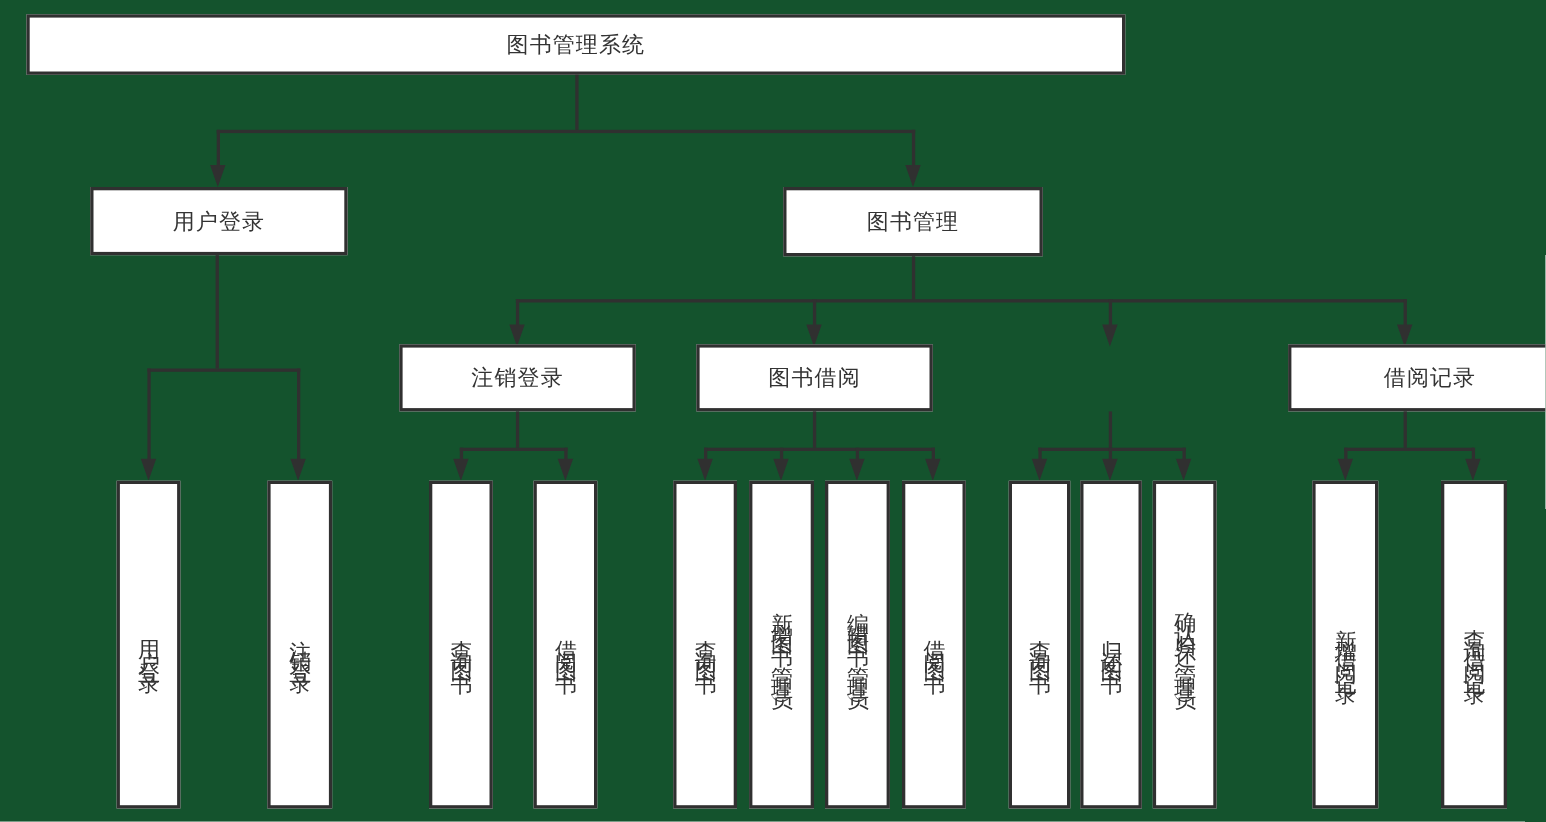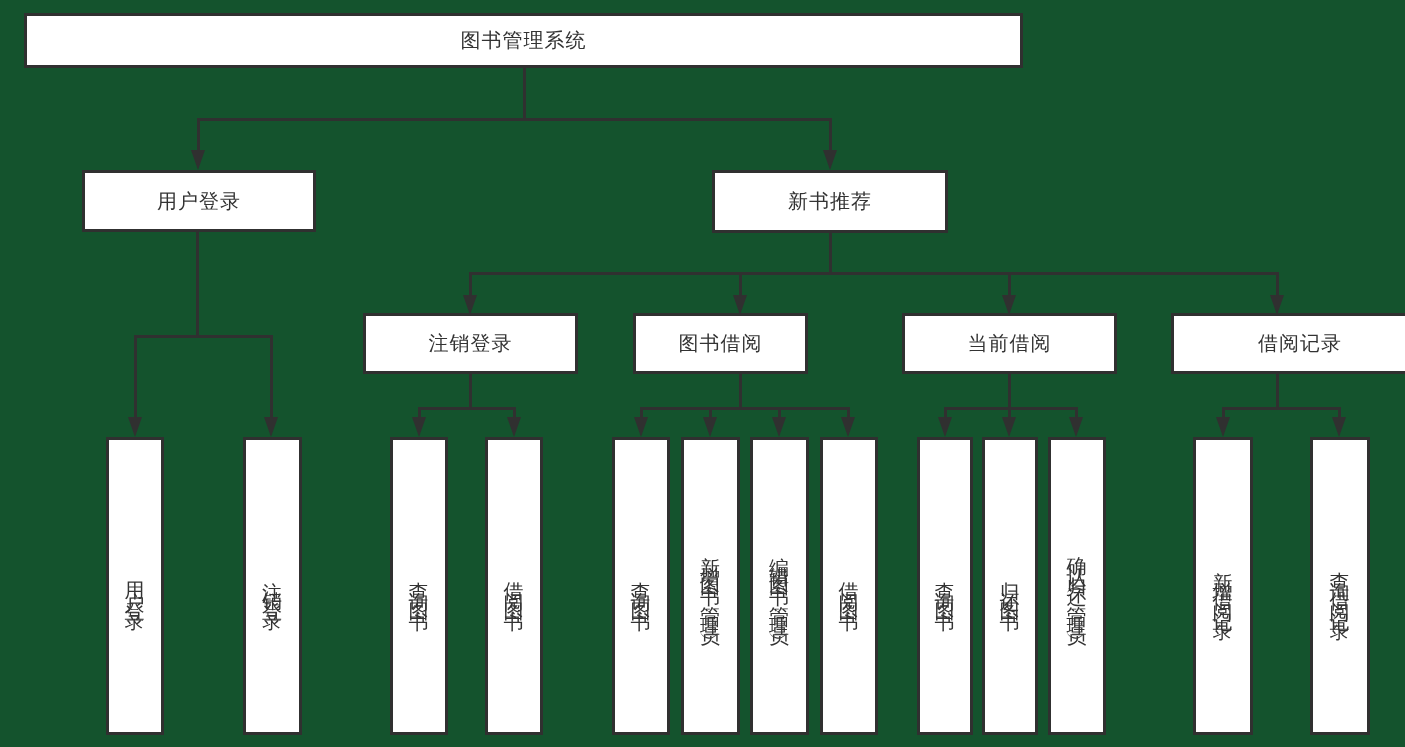--- a/index.html
+++ b/index.html
@@ -43,21 +43,21 @@
   <div class="hline" style="left:197px;top:118px;width:635px;"></div>
   <div class="vline" style="left:197px;top:118px;height:35px;"></div>
   <div class="arrow" style="left:191px;top:150px;"></div>
   <div class="vline" style="left:829px;top:118px;height:35px;"></div>
   <div class="arrow" style="left:823px;top:150px;"></div>
 
   <div class="box" style="left:82px;top:170px;width:234px;height:62px;">
     <span>用户登录</span>
   </div>
   <div class="box" style="left:712px;top:170px;width:236px;height:63px;">
-    <span>新书推荐</span>
+    <span>图书管理</span>
   </div>
 
   <div class="vline" style="left:196px;top:232px;height:103px;"></div>
   <div class="hline" style="left:134px;top:335px;width:139px;"></div>
   <div class="vline" style="left:134px;top:335px;height:85px;"></div>
   <div class="arrow" style="left:128px;top:417px;"></div>
   <div class="vline" style="left:270px;top:335px;height:85px;"></div>
   <div class="arrow" style="left:264px;top:417px;"></div>
 
   <div class="vline" style="left:829px;top:233px;height:39px;"></div>
@@ -67,25 +67,22 @@
   <div class="vline" style="left:739px;top:272px;height:26px;"></div>
   <div class="arrow" style="left:733px;top:295px;"></div>
   <div class="vline" style="left:1008px;top:272px;height:26px;"></div>
   <div class="arrow" style="left:1002px;top:295px;"></div>
   <div class="vline" style="left:1276px;top:272px;height:26px;"></div>
   <div class="arrow" style="left:1270px;top:295px;"></div>
 
   <div class="box" style="left:363px;top:313px;width:215px;height:61px;">
     <span>注销登录</span>
   </div>
-  <div class="box" style="left:633px;top:313px;width:175px;height:61px;align-items:center;">
+  <div class="box" style="left:633px;top:313px;width:215px;height:61px;align-items:center;">
     <span>图书借阅</span>
-  </div>
-  <div class="box" style="left:902px;top:313px;width:215px;height:61px;">
-    <span>当前借阅</span>
   </div>
   <div class="box" style="left:1171px;top:313px;width:258px;height:61px;">
     <span>借阅记录</span>
   </div>
 
   <div class="vline" style="left:469px;top:374px;height:33px;"></div>
   <div class="hline" style="left:418px;top:407px;width:98px;"></div>
   <div class="vline" style="left:418px;top:407px;height:12px;"></div>
   <div class="arrow" style="left:412px;top:417px;"></div>
   <div class="vline" style="left:513px;top:407px;height:12px;"></div>

